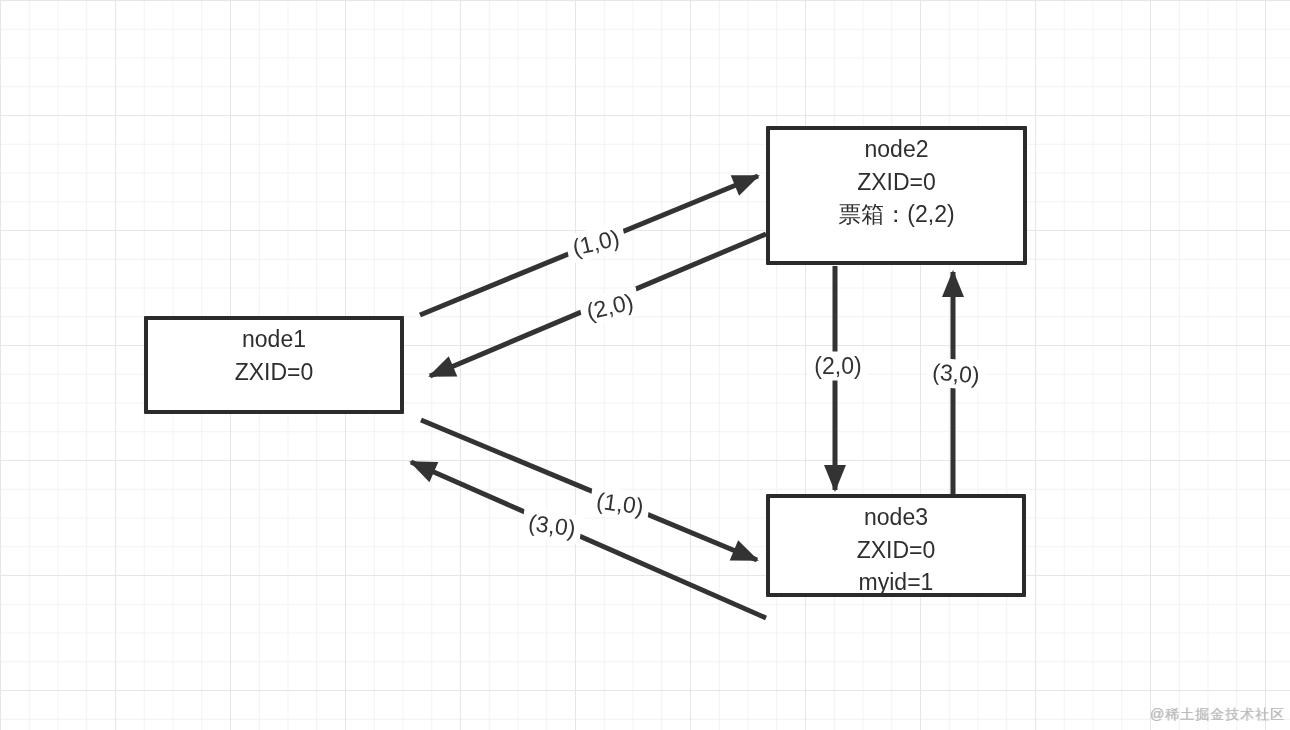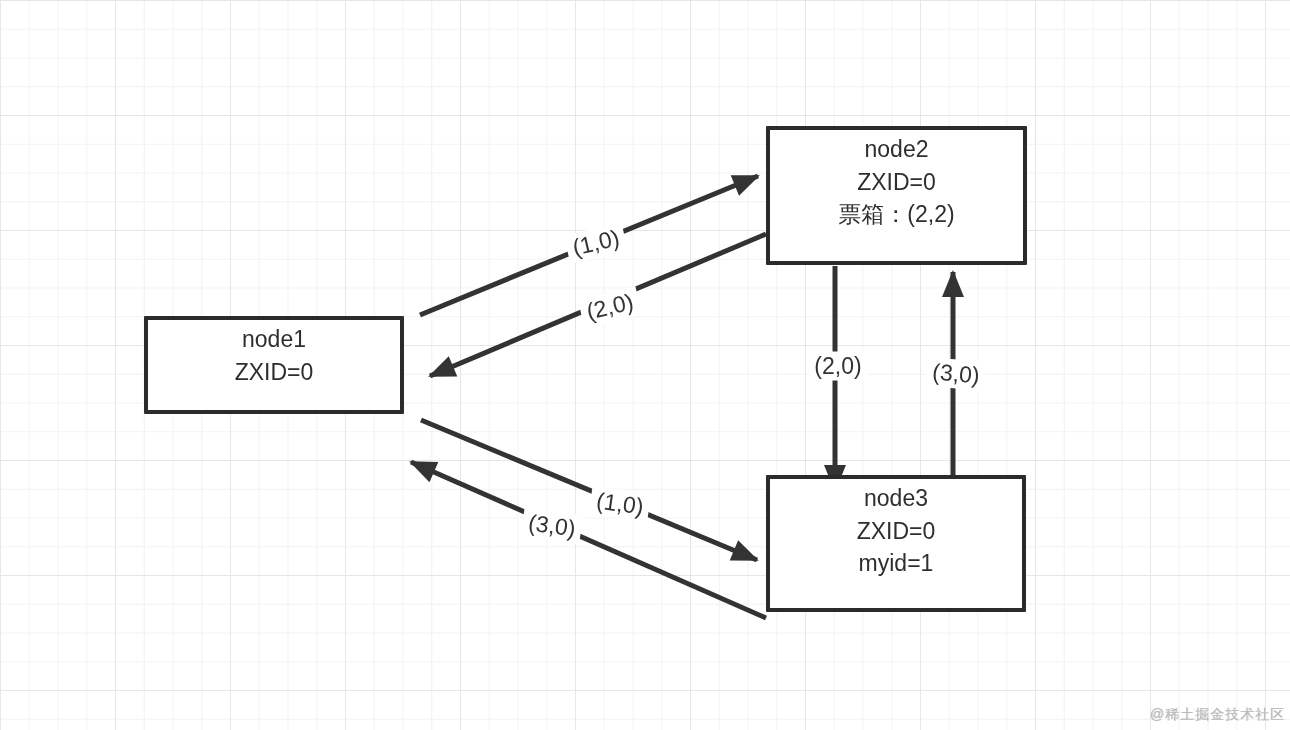--- a/index.html
+++ b/index.html
@@ -80,21 +80,21 @@
     <div>node1</div>
     <div>ZXID=0</div>
   </div>
 
   <div class="node" style="left:766px; top:126px; width:261px; height:139px;">
     <div>node2</div>
     <div>ZXID=0</div>
     <div class="ballot">票箱：(2,2)</div>
   </div>
 
-  <div class="node" style="left:766px; top:475px; width:260px; height:137px;">
+  <div class="node" style="left:766px; top:494px; width:260px; height:103px;">
     <div>node3</div>
     <div>ZXID=0</div>
     <div>myid=1</div>
   </div>
 
   <div class="edge-label" style="left:596px; top:243px; transform:translate(-50%,-50%) rotate(-13deg);">(1,0)</div>
   <div class="edge-label" style="left:610px; top:307px; transform:translate(-50%,-50%) rotate(-13deg);">(2,0)</div>
   <div class="edge-label" style="left:838px; top:366px; transform:translate(-50%,-50%);">(2,0)</div>
   <div class="edge-label" style="left:956px; top:374px; transform:translate(-50%,-50%) rotate(5deg);">(3,0)</div>
   <div class="edge-label" style="left:620px; top:504px; transform:translate(-50%,-50%) rotate(8deg);">(1,0)</div>

